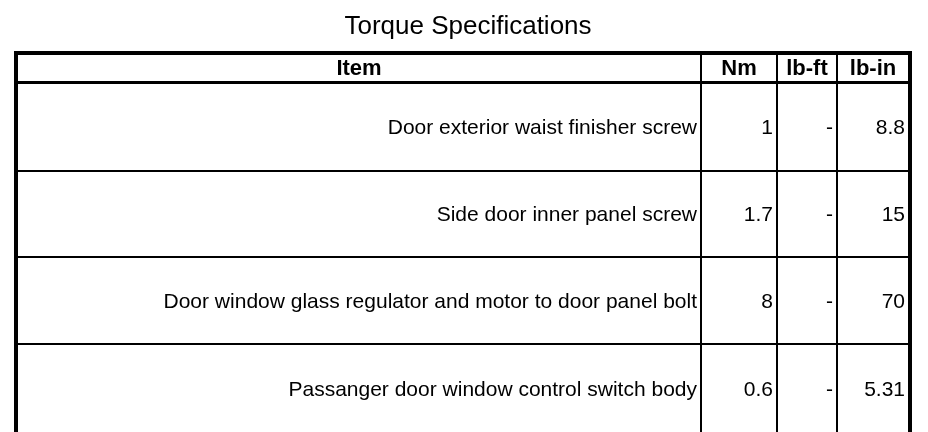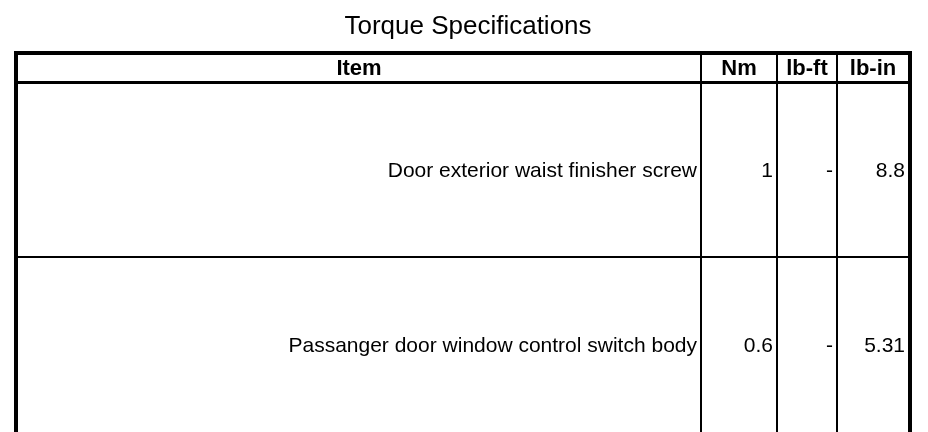--- a/index.html
+++ b/index.html
@@ -77,20 +77,32 @@
       </tr>
     </thead>
     <tbody id="table-body">
         <tr>
           <td>Door exterior waist finisher screw</td>
           <td>1</td>
           <td>-</td>
           <td>8.8</td>
         </tr>
         <tr>
+          <td>Side door inner panel screw</td>
+          <td>1.7</td>
+          <td>-</td>
+          <td>15</td>
+        </tr>
+        <tr>
+          <td>Door window glass regulator and motor to door panel bolt</td>
+          <td>8</td>
+          <td>-</td>
+          <td>70</td>
+        </tr>
+        <tr>
           <td>Passanger door window control switch body</td>
           <td>0.6</td>
           <td>-</td>
           <td>5.31</td>
         </tr>
       </tbody>
   </table>
 </div>
 
 </body></html>

